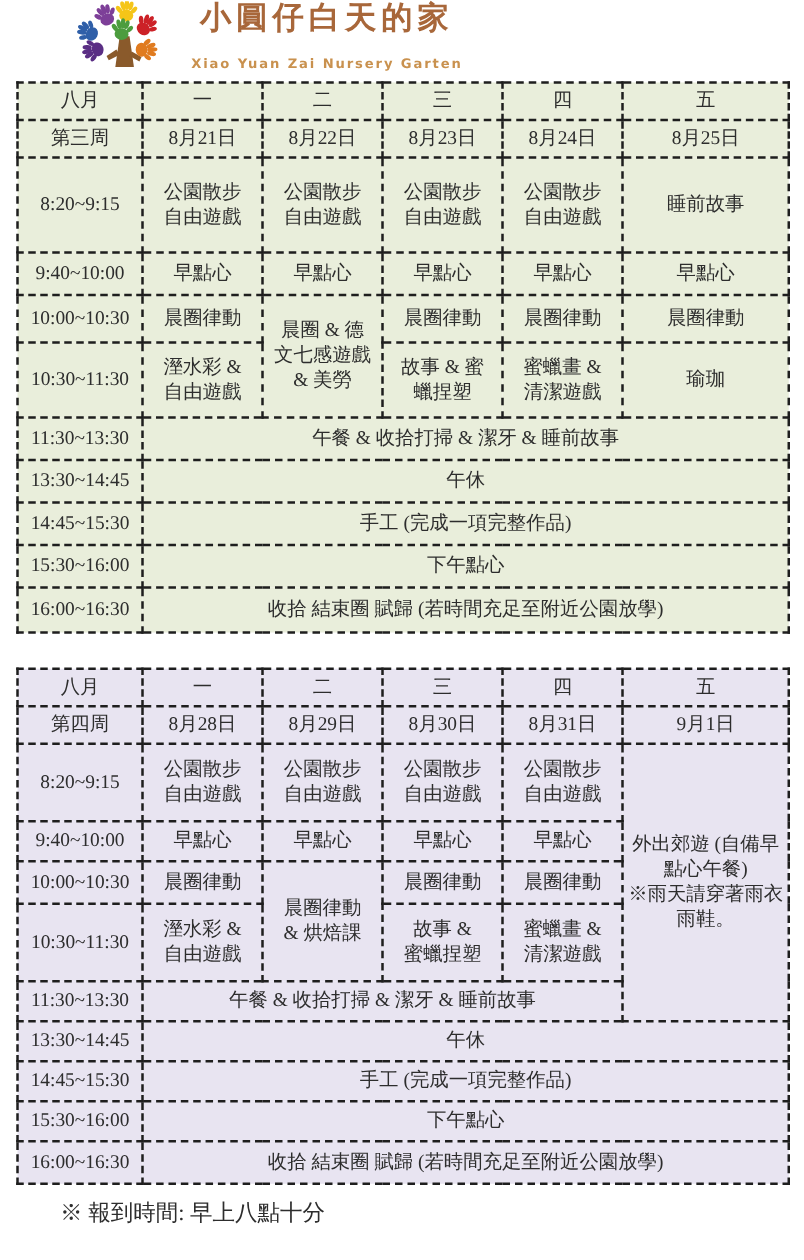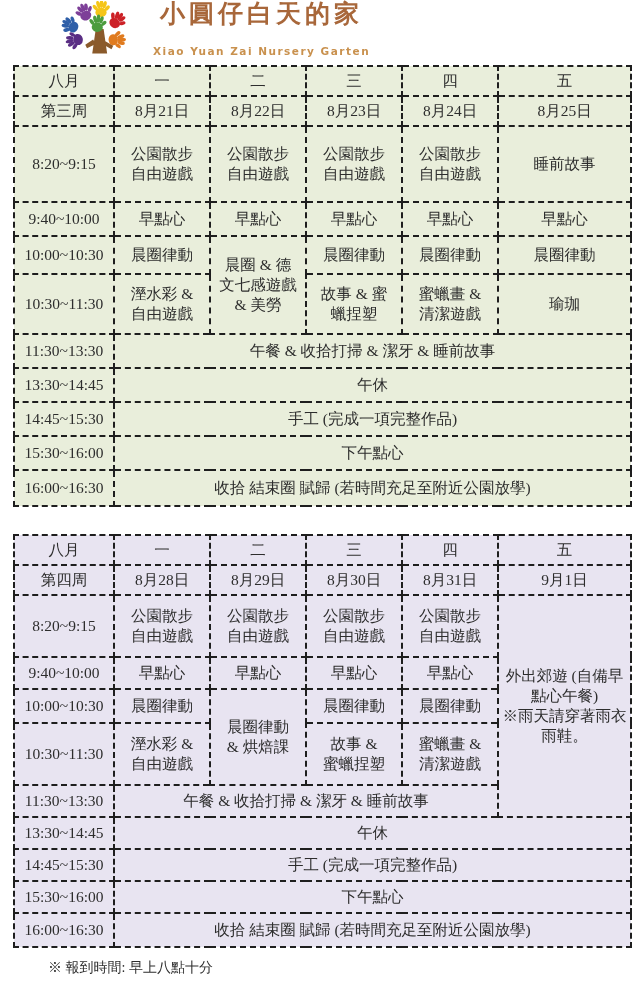--- a/index.html
+++ b/index.html
@@ -36,21 +36,21 @@
     padding:2px 3px;
     white-space:pre-line;
   }
   table.green td { background:#e9eedb; }
   table.purple td { background:#e8e4f1; }
   td.tl { text-align:left; padding-left:6px; }
   .gap { height:27px; }
   .week4 { margin-top:0; }
 
   
-  .notes { margin:9px 0 0 48px; font-size:14px; line-height:1.55; color:#2d2d2d; }
+  .notes { margin:9px 0 0 48px; font-size:18px; line-height:1.55; color:#2d2d2d; }
 </style>
 </head>
 <body>
 
 <div class="page">
 
   <header class="logo">
     <svg class="logo-icon" viewBox="0 0 100 64" aria-hidden="true">
       <defs>
         <g id="hand">

